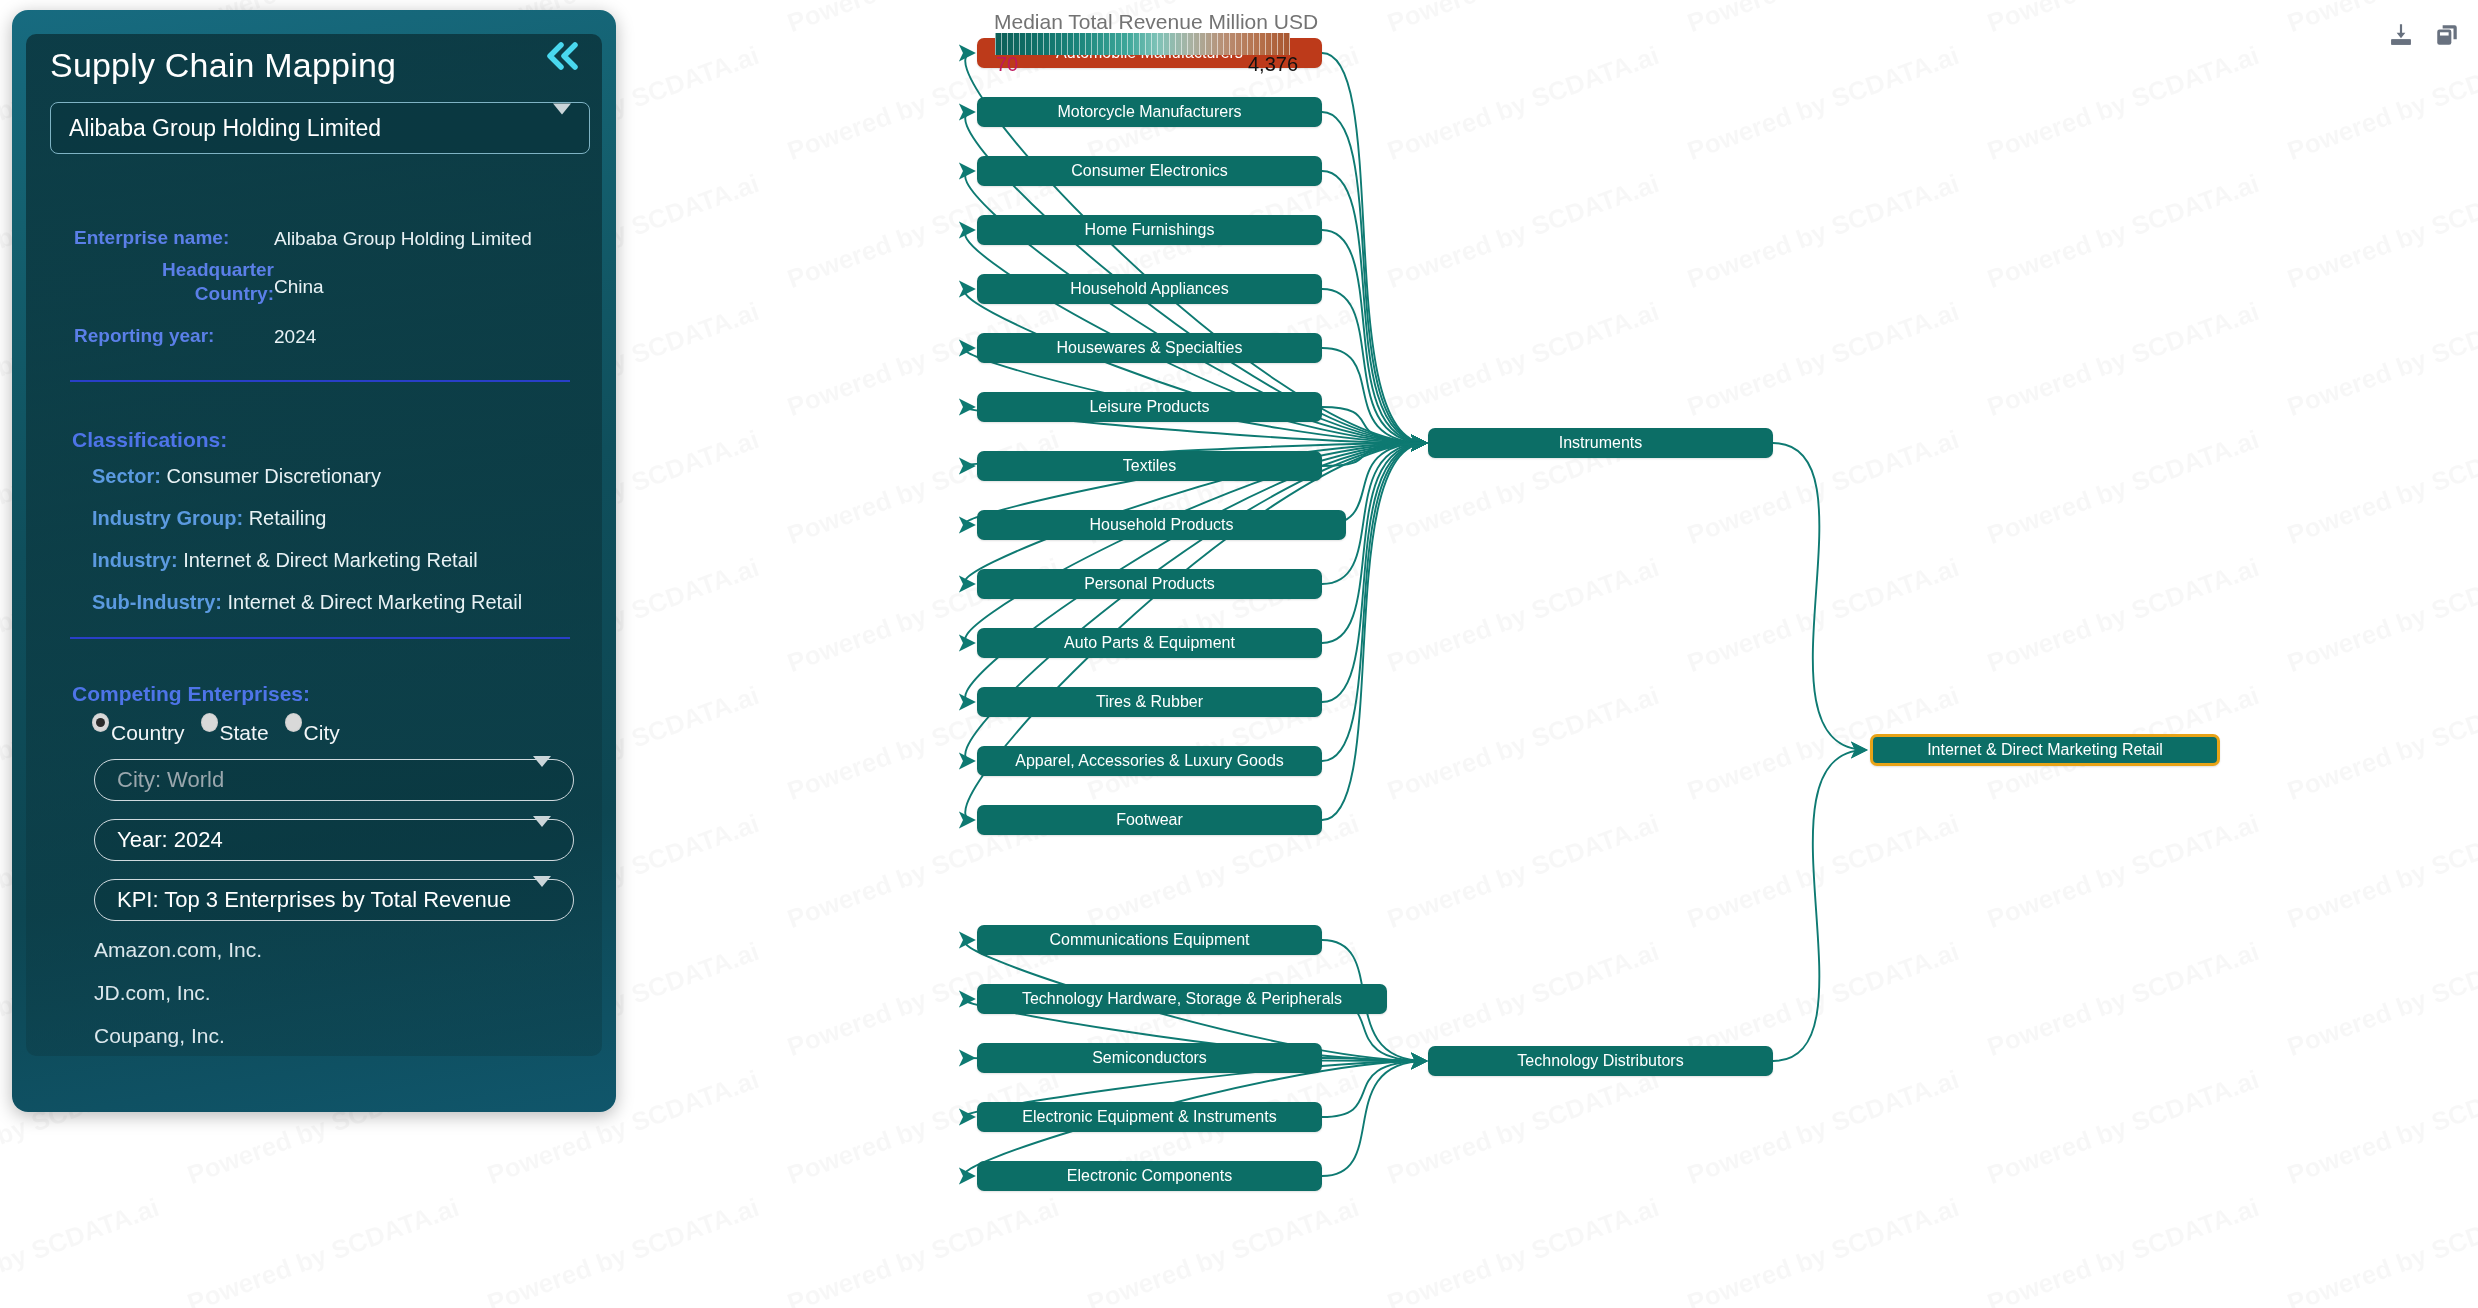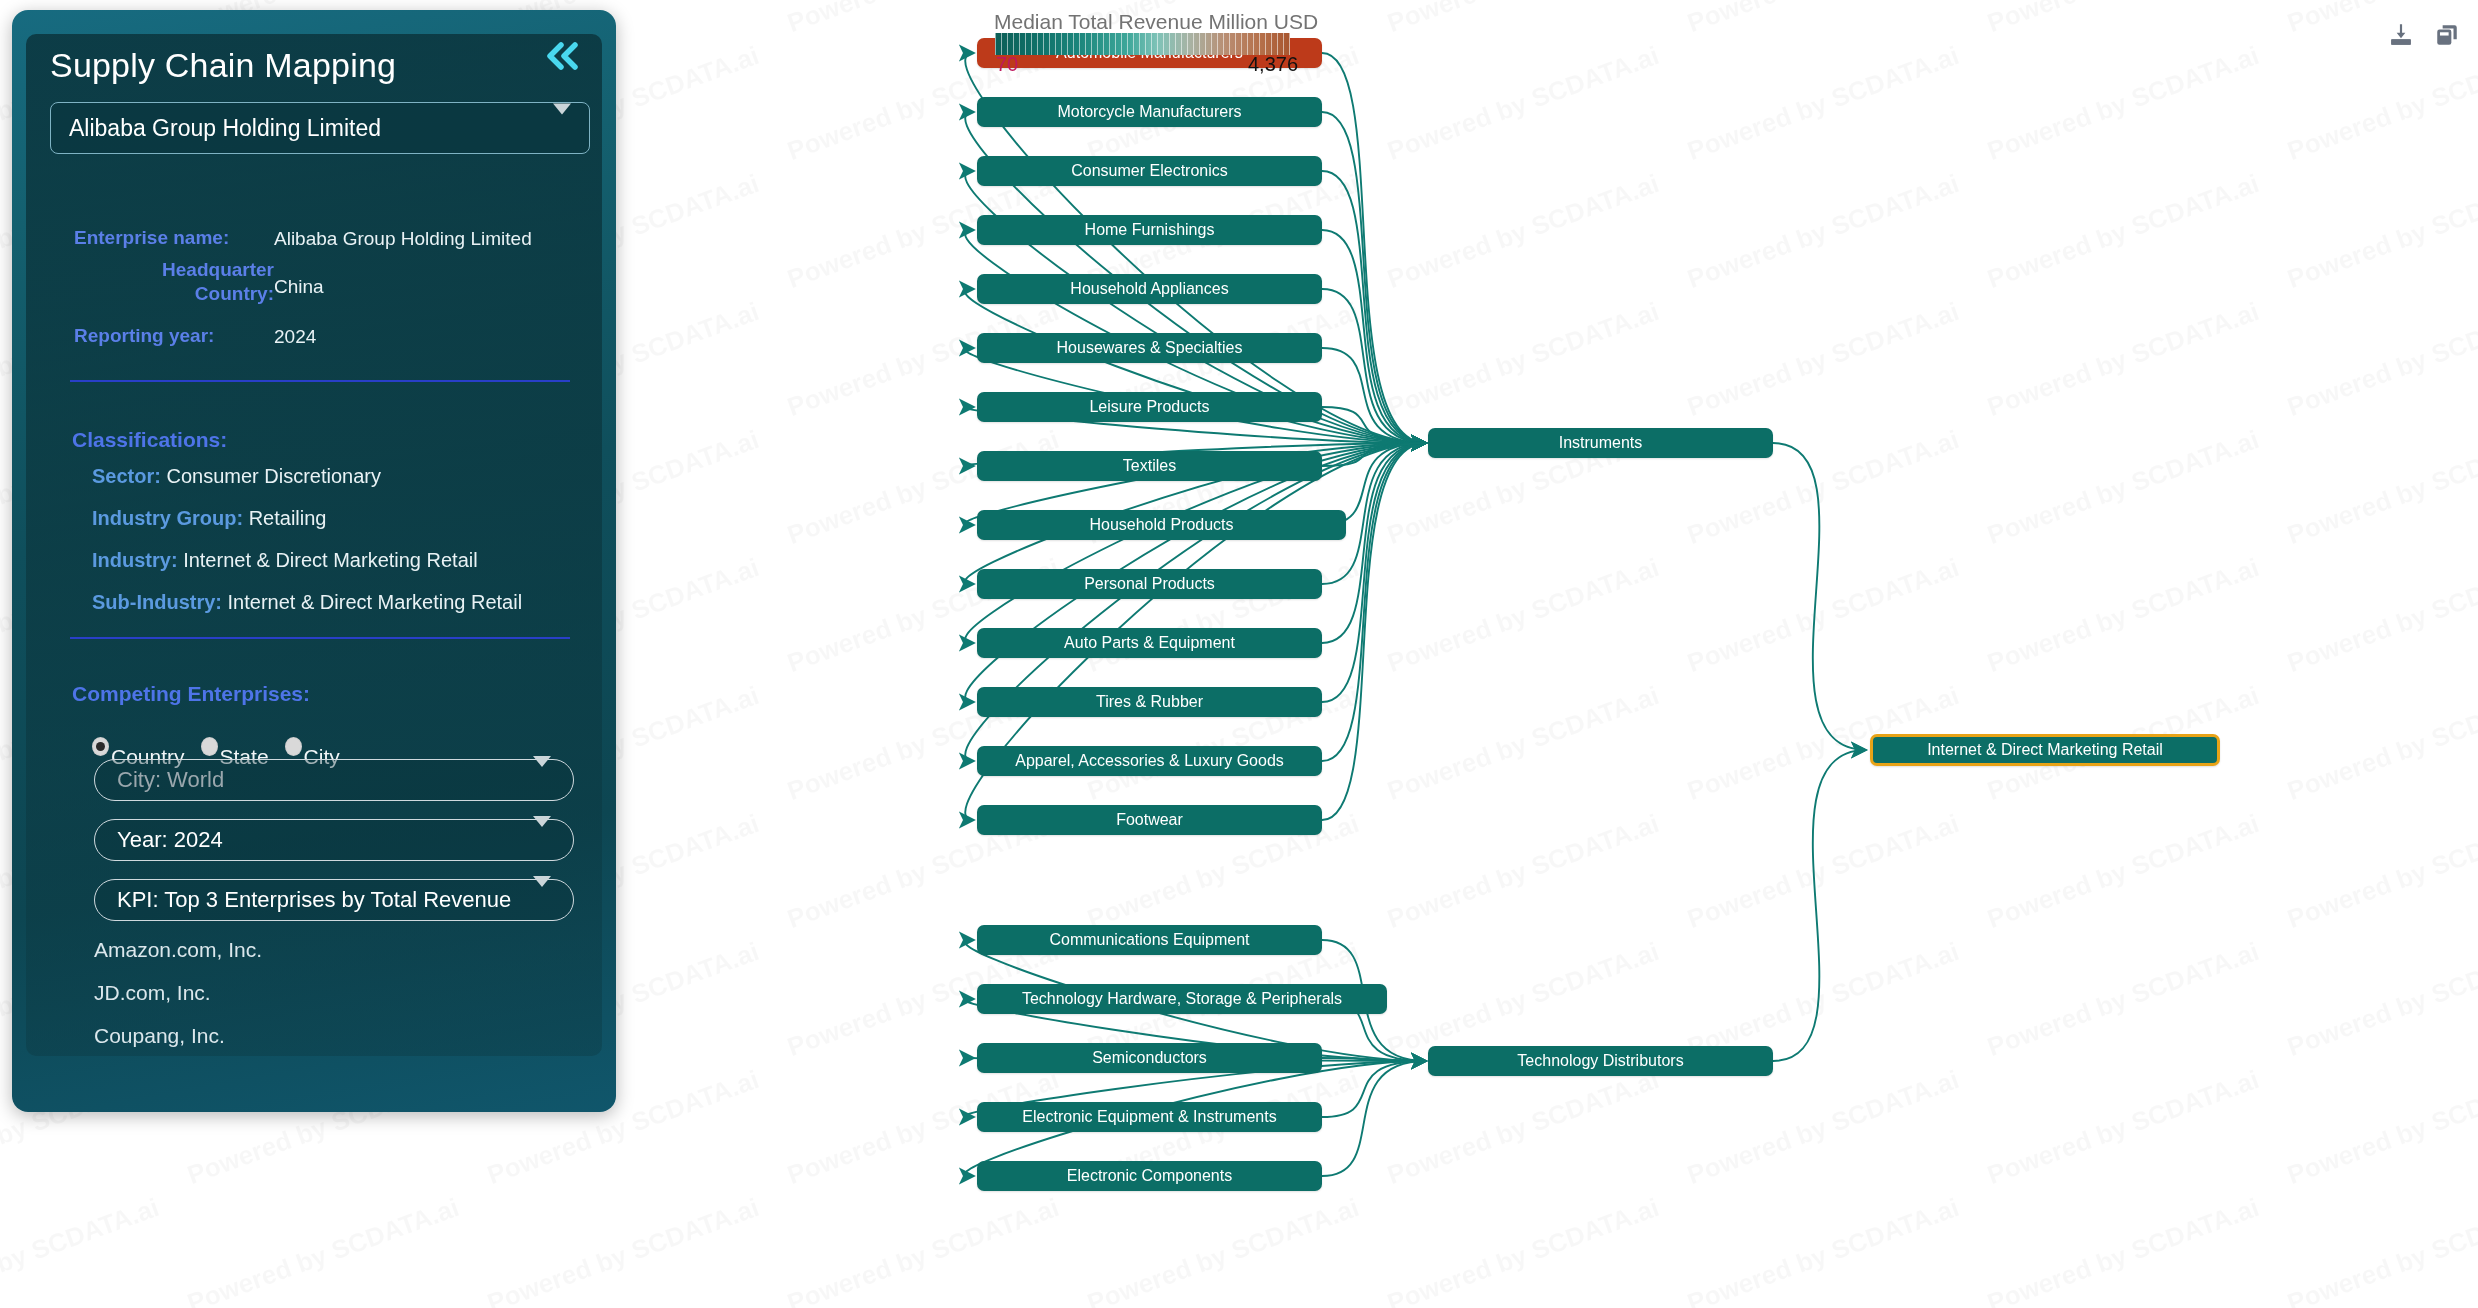--- a/index.html
+++ b/index.html
@@ -69,21 +69,21 @@
   .info-row.year { margin-top:16px; }
 
   .divider { position:absolute; left:58px; width:500px; height:2px; background:#2b3fd0; opacity:.95; z-index:5; }
 
   .section-head { position:absolute; color:#4e74e8; font-size:21px; font-weight:700; z-index:5; }
 
   .class-list { position:absolute; left:80px; top:455px; width:500px; z-index:5; }
   .class-item { font-size:20px; color:#e9f2f5; margin-bottom:19px; }
   .class-item b { color:#5b9ae0; font-weight:700; }
 
-  .radio-row { position:absolute; left:80px; top:727px; display:flex; align-items:flex-end; gap:16px; z-index:5; }
+  .radio-row { position:absolute; left:80px; top:703px; display:flex; align-items:flex-end; gap:16px; z-index:5; }
   .radio-wrap { display:flex; align-items:flex-start; cursor:pointer; }
   .radio {
     width:17px; height:19px; border-radius:50%;
     background:#d9d9d9; display:inline-block; margin-right:2px; flex:none;
     box-shadow: inset 0 0 0 1px rgba(0,0,0,.05);
   }
   .radio.checked { background:#d9d9d9; position:relative; }
   .radio.checked:after {
     content:""; position:absolute; left:4px; top:5px; width:9px; height:9px;
     border-radius:50%; background:#2b2b2b;

